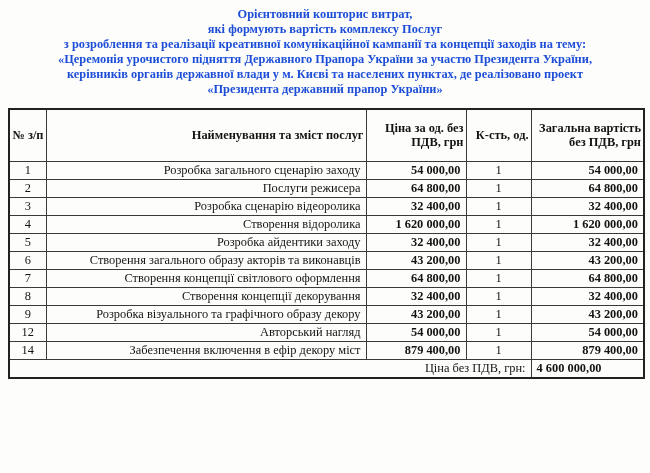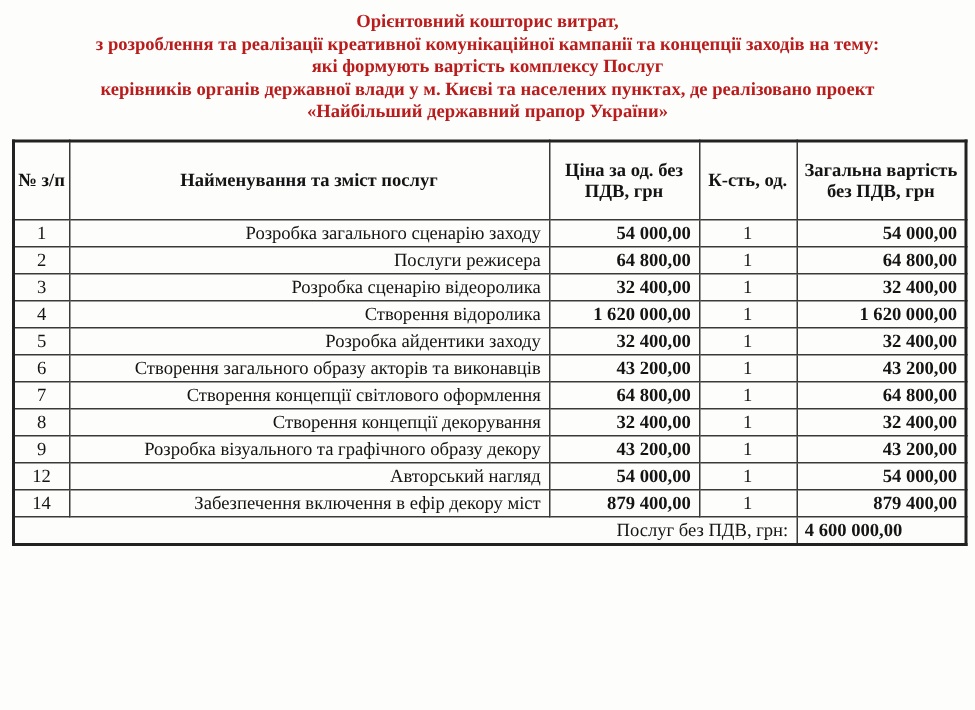--- a/index.html
+++ b/index.html
@@ -10,37 +10,37 @@
     color: #141414;
     overflow: hidden;
   }
   .page { width: 650px; height: 473px; position: relative; }
   .doc-title {
     padding-top: 7px;
     text-align: center;
     font-weight: bold;
     font-size: 12.4px;
     line-height: 15px;
-    color: #b91c1c;
+    color: #1d4ed8;
   }
   .doc-title div { white-space: nowrap; }
   table.cost {
     border-collapse: collapse;
     table-layout: fixed;
     width: 635px;
     margin: 11px 0 0 8px;
     border: 2px solid #222222;
   }
   table.cost th, table.cost td {
     border: 1px solid #3a3a3a;
     font-size: 12.4px;
   }
   table.cost th {
     font-weight: bold;
-    text-align: center;
+    text-align: right;
     vertical-align: middle;
     line-height: 14px;
     padding: 3px 2px;
     height: 52px;
   }
   table.cost td {
     line-height: 15px;
     padding: 1px 5px;
     vertical-align: middle;
   }
@@ -51,24 +51,25 @@
   td.t-label { text-align: right; white-space: nowrap; }
   td.t-value { text-align: left; font-weight: bold; white-space: nowrap; }
 </style>
 </head>
 <body>
 
 <div class="page">
 
   <div class="doc-title">
     <div>Орієнтовний кошторис витрат,</div>
+    <div>які формують вартість комплексу Послуг</div>
     <div>з розроблення та реалізації креативної комунікаційної кампанії та концепції заходів на тему:</div>
-    <div>які формують вартість комплексу Послуг</div>
+    <div>«Церемонія урочистого підняття Державного Прапора України за участю Президента України,</div>
     <div>керівників органів державної влади у м. Києві та населених пунктах, де реалізовано проект</div>
-    <div>«Найбільший державний прапор України»</div>
+    <div>«Президента державний прапор України»</div>
   </div>
 
   <table class="cost">
     <colgroup>
       <col style="width:37px">
         <col style="width:320px">
         <col style="width:100px">
         <col style="width:65px">
         <col style="width:113px">
     </colgroup>
@@ -153,19 +154,19 @@
         <td class="c-total">54 000,00</td>
       </tr>
       <tr>
         <td class="c-num">14</td>
         <td class="c-name">Забезпечення включення в ефір декору міст</td>
         <td class="c-price">879 400,00</td>
         <td class="c-qty">1</td>
         <td class="c-total">879 400,00</td>
       </tr>
       <tr>
-        <td class="t-label" colspan="4">Послуг без ПДВ, грн:</td>
+        <td class="t-label" colspan="4">Ціна без ПДВ, грн:</td>
         <td class="t-value">4 600 000,00</td>
       </tr>
     </tbody>
   </table>
 
 </div>
 
 </body></html>

